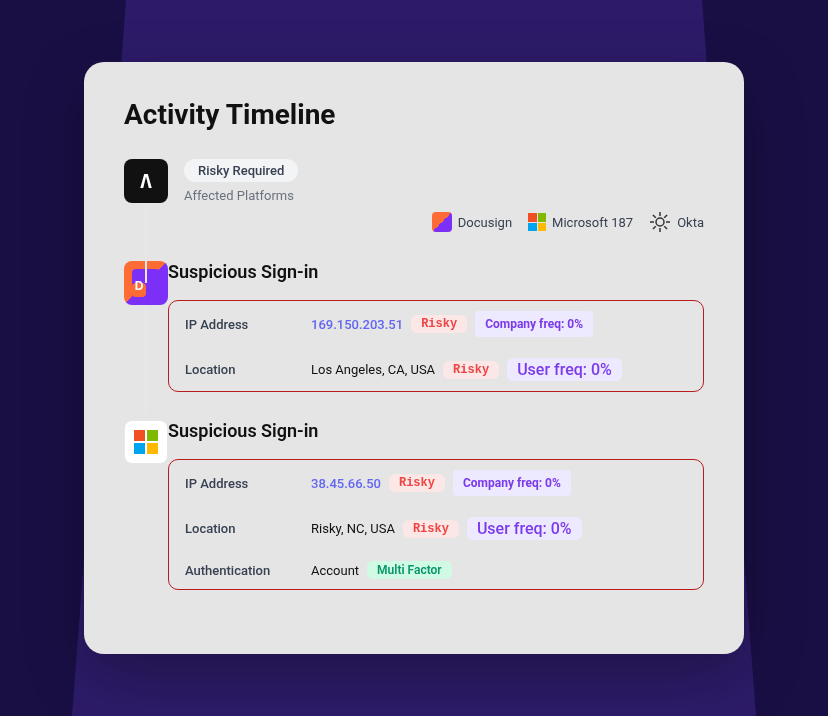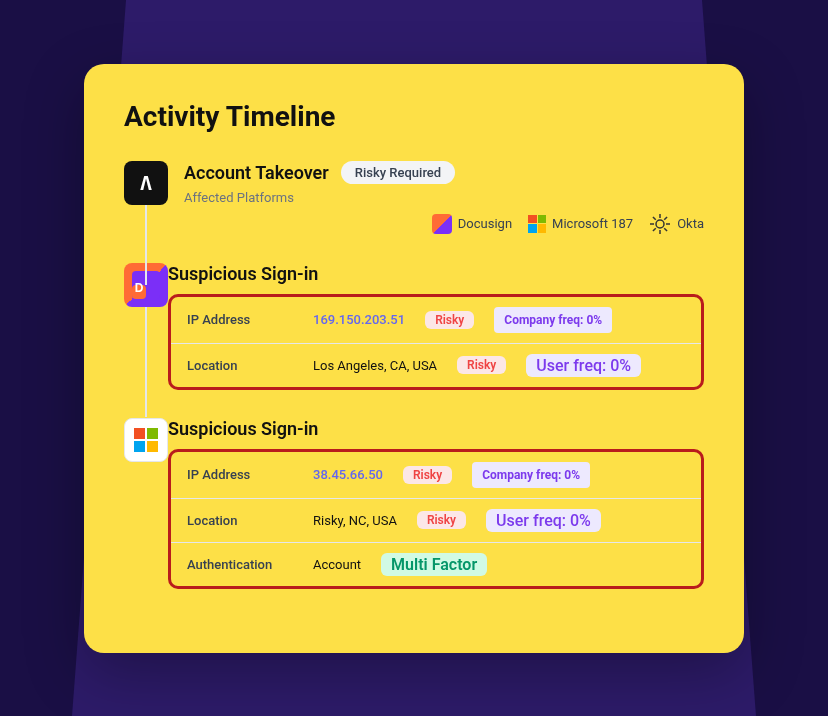--- a/index.html
+++ b/index.html
@@ -26,21 +26,21 @@
 
     .bg-shape-right {
       position: absolute;
       top: 0; right: 0;
       width: 180px; height: 100%;
       background: #1a0f45;
       clip-path: polygon(30% 0, 100% 0, 100% 100%, 60% 100%);
     }
 
     .card {
-      background: #fde047;
+      background: #e5e5e5;
       border-radius: 20px;
       padding: 36px 40px;
       width: 660px;
       max-height: 660px;
       box-shadow: 0 20px 60px rgba(0,0,0,0.3);
       position: relative;
       z-index: 10;
       overflow-y: auto;
     }
 
@@ -137,24 +137,24 @@
     .platform-item {
       display: flex;
       align-items: center;
       gap: 6px;
       font-size: 13px;
       color: #374151;
     }
 
     
     .detail-table {
-      border: 3px solid #b91c1c;
+      border: 1px solid #b91c1c;
       border-radius: 10px;
       overflow: hidden;
-      margin-top: 10px;
+      margin-top: 18px;
       width: 100%;
     }
 
     .detail-row {
       display: flex;
       align-items: center;
       padding: 10px 16px;
       gap: 16px;
       border-bottom: 1px solid #e5e7eb;
     }
@@ -169,36 +169,37 @@
       width: 110px;
       flex-shrink: 0;
       font-weight: 500;
     }
 
     .detail-value {
       font-size: 13px;
       color: #111;
       display: flex;
       align-items: center;
-      gap: 20px;
+      gap: 8px;
       flex-wrap: wrap;
     }
 
     .ip-link {
       color: #6366f1;
       font-weight: 500;
     }
 
     .badge-risky {
       background: #fce7e7;
       color: #ef4444;
       border-radius: 6px;
       padding: 2px 10px;
       font-size: 12px;
       font-weight: 600;
+      font-family: Liberation Mono, monospace;
     }
 
     .badge-company-freq {
       background: #ede9fe;
       color: #7c3aed;
       border-radius: 4px;
       padding: 6px 10px;
       font-size: 12px;
       font-weight: 700;
     }
@@ -210,21 +211,21 @@
       padding: 2px 10px;
       font-size: 16px;
       font-weight: 500;
     }
 
     .badge-multi-factor {
       background: #d1fae5;
       color: #059669;
       border-radius: 6px;
       padding: 2px 10px;
-      font-size: 16px;
+      font-size: 12px;
       font-weight: 600;
     }
 
     
     .ms-grid {
       display: grid;
       grid-template-columns: 1fr 1fr;
       grid-template-rows: 1fr 1fr;
       gap: 2px;
       width: 24px;
@@ -296,21 +297,20 @@
 
   <div class="timeline">
 
     <div class="timeline-item" style="position:relative;">
       <div class="timeline-connector" style="height: 80px;"></div>
       <div class="timeline-icon dark">
         <span class="lambda-icon">Λ</span>
       </div>
       <div class="timeline-content">
         <div class="timeline-header">
-          <span class="event-title">Account Takeover</span>
           <span class="badge-action-required">Risky Required</span>
         </div>
         <div class="affected-platforms-label">Affected Platforms</div>
         <div class="platform-list">
           <div class="platform-item">
             <span class="platform-docusign"></span>
             <span>Docusign</span>
           </div>
           <div class="platform-item">
             <div class="platform-ms">

